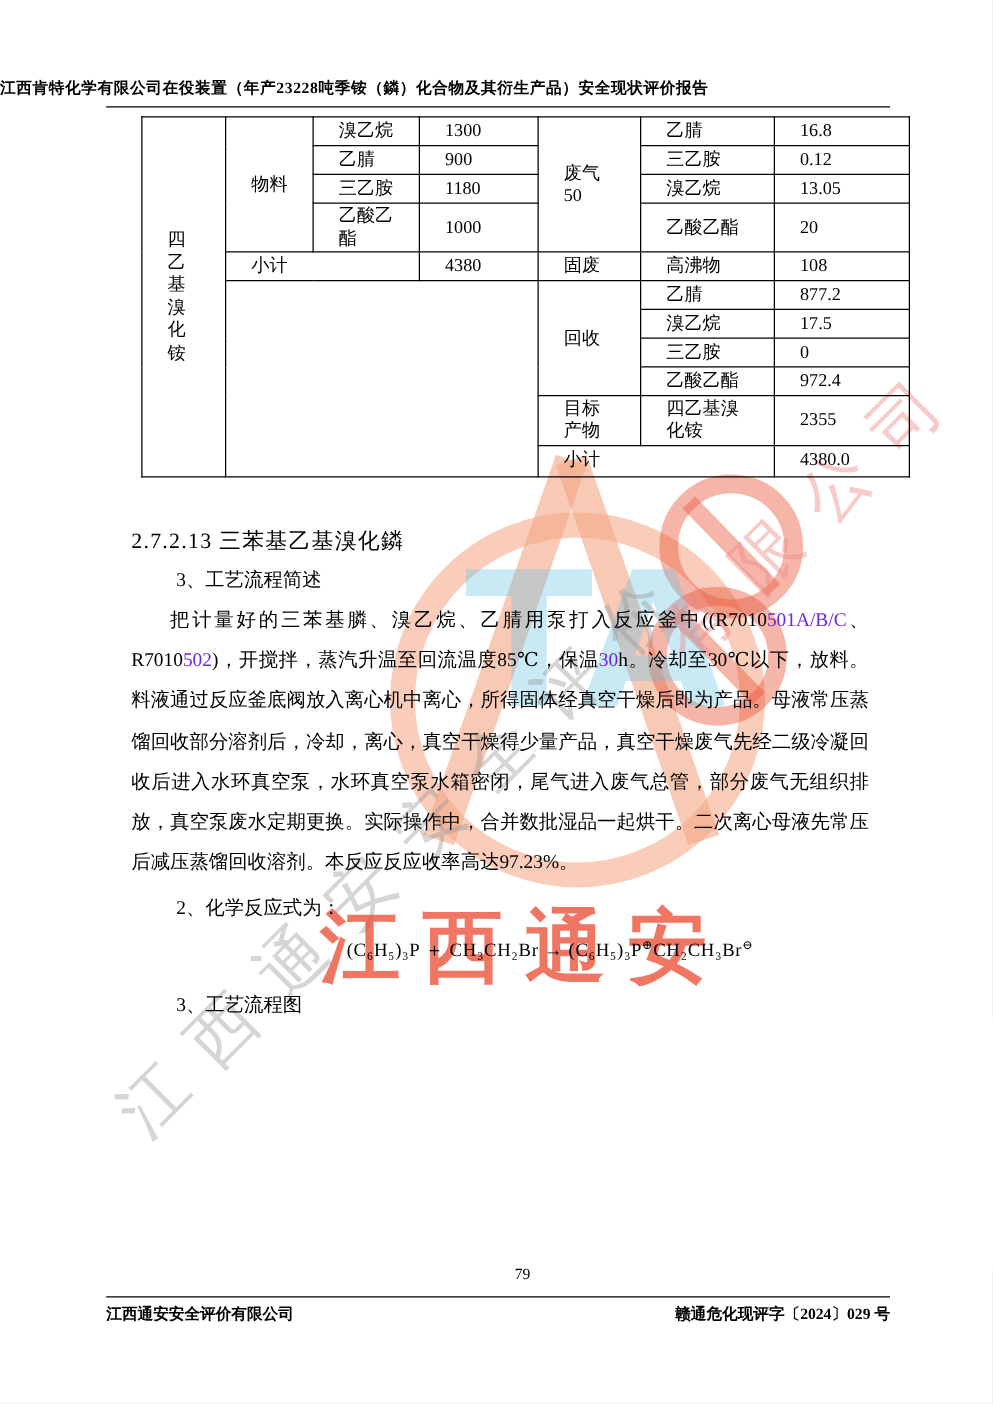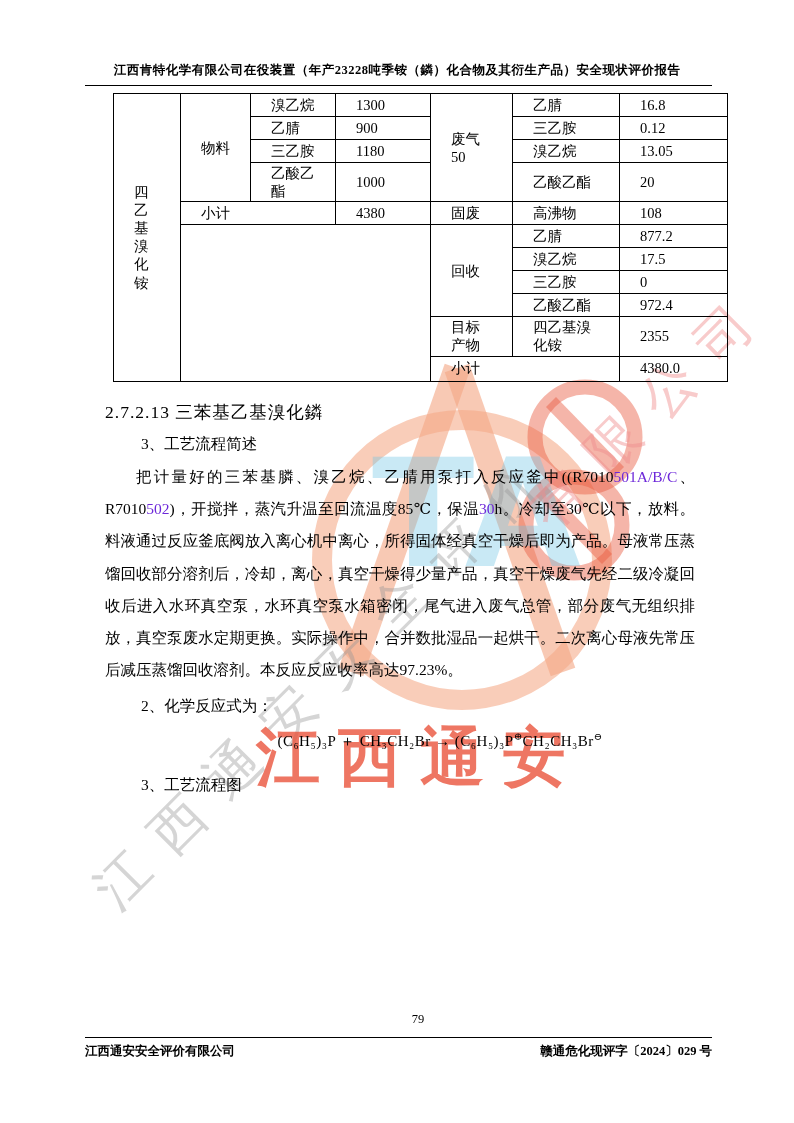--- a/index.html
+++ b/index.html
@@ -26,35 +26,35 @@
   .wm-diag {
     position:absolute; white-space:nowrap; line-height:1;
     font-size:54px; letter-spacing:24px;
     transform:rotate(-45deg); transform-origin:left top;
   }
   .wm-diag-gray { left:85px; top:880px; color:rgba(150,150,150,0.40); }
   .wm-diag-pink { left:520px; top:500px; color:rgba(240,140,140,0.45); }
   
   .hdr-title {
     position:absolute; top:62px; left:0; right:0; z-index:2;
-    text-align:center; font-size:12.5px; font-weight:bold; letter-spacing:0.5px;
+    text-align:left; font-size:12.5px; font-weight:bold; letter-spacing:0.5px;
   }
   .hdr-rule { position:absolute; top:85px; left:85px; width:627px; border-top:1.6px solid #000; z-index:2; }
   
   .mat-table {
     position:absolute; left:113px; top:93px; z-index:2;
     border-collapse:collapse; table-layout:fixed; width:614px;
     font-size:14.5px; line-height:1.25;
   }
   .mat-table td { border:1px solid #000; padding:1px 20px; vertical-align:middle; text-align:left; }
   tr.r  { height:23px; }
   tr.rt { height:39px; }
   tr.rs { height:25px; }
   
-  .content { position:absolute; left:105px; top:400px; width:590px; z-index:2; }
+  .content { position:absolute; left:105px; top:420px; width:590px; z-index:2; }
   .sec-heading { font-size:17.5px; letter-spacing:1px; }
   .sec-item { font-size:15.5px; padding-left:36px; margin-top:10px; }
   .para {
     margin-top:6px; font-size:15.5px; line-height:32.2px;
     text-align:justify; text-indent:31px;
   }
   .red { color:#6d28d9; }
   .equation {
     margin-top:14px; margin-left:80px; text-align:center;
     font-size:15px; letter-spacing:0.5px;

